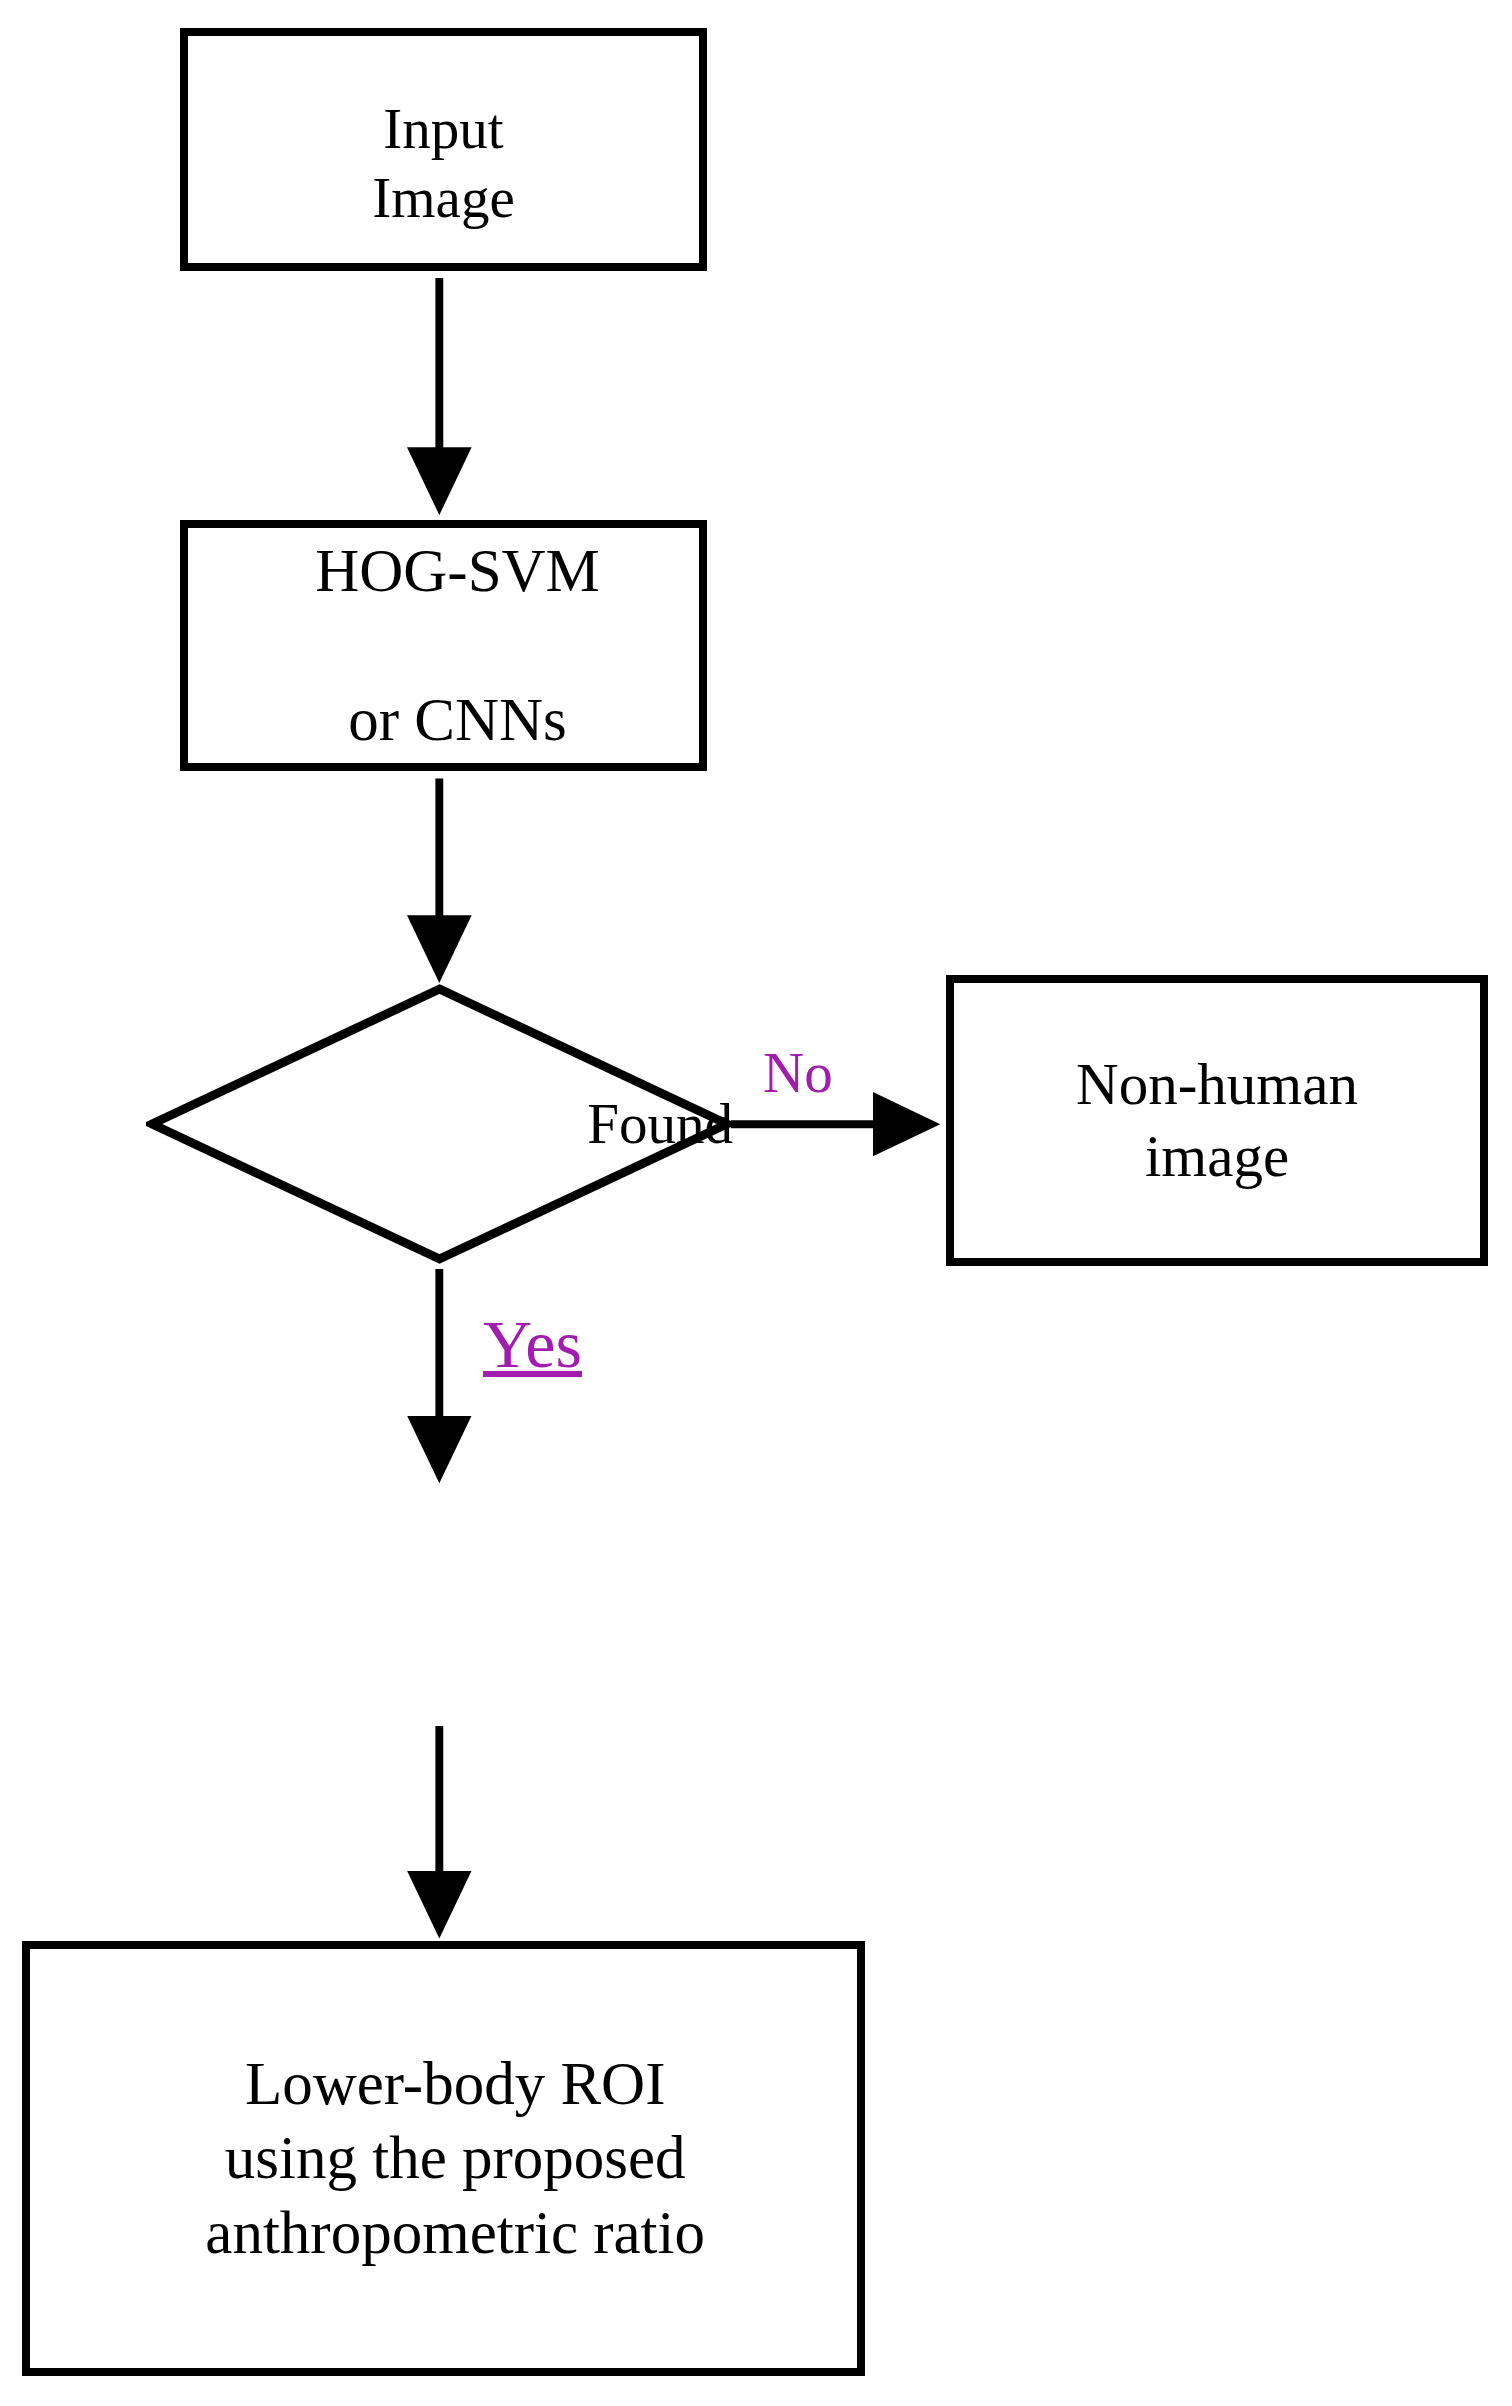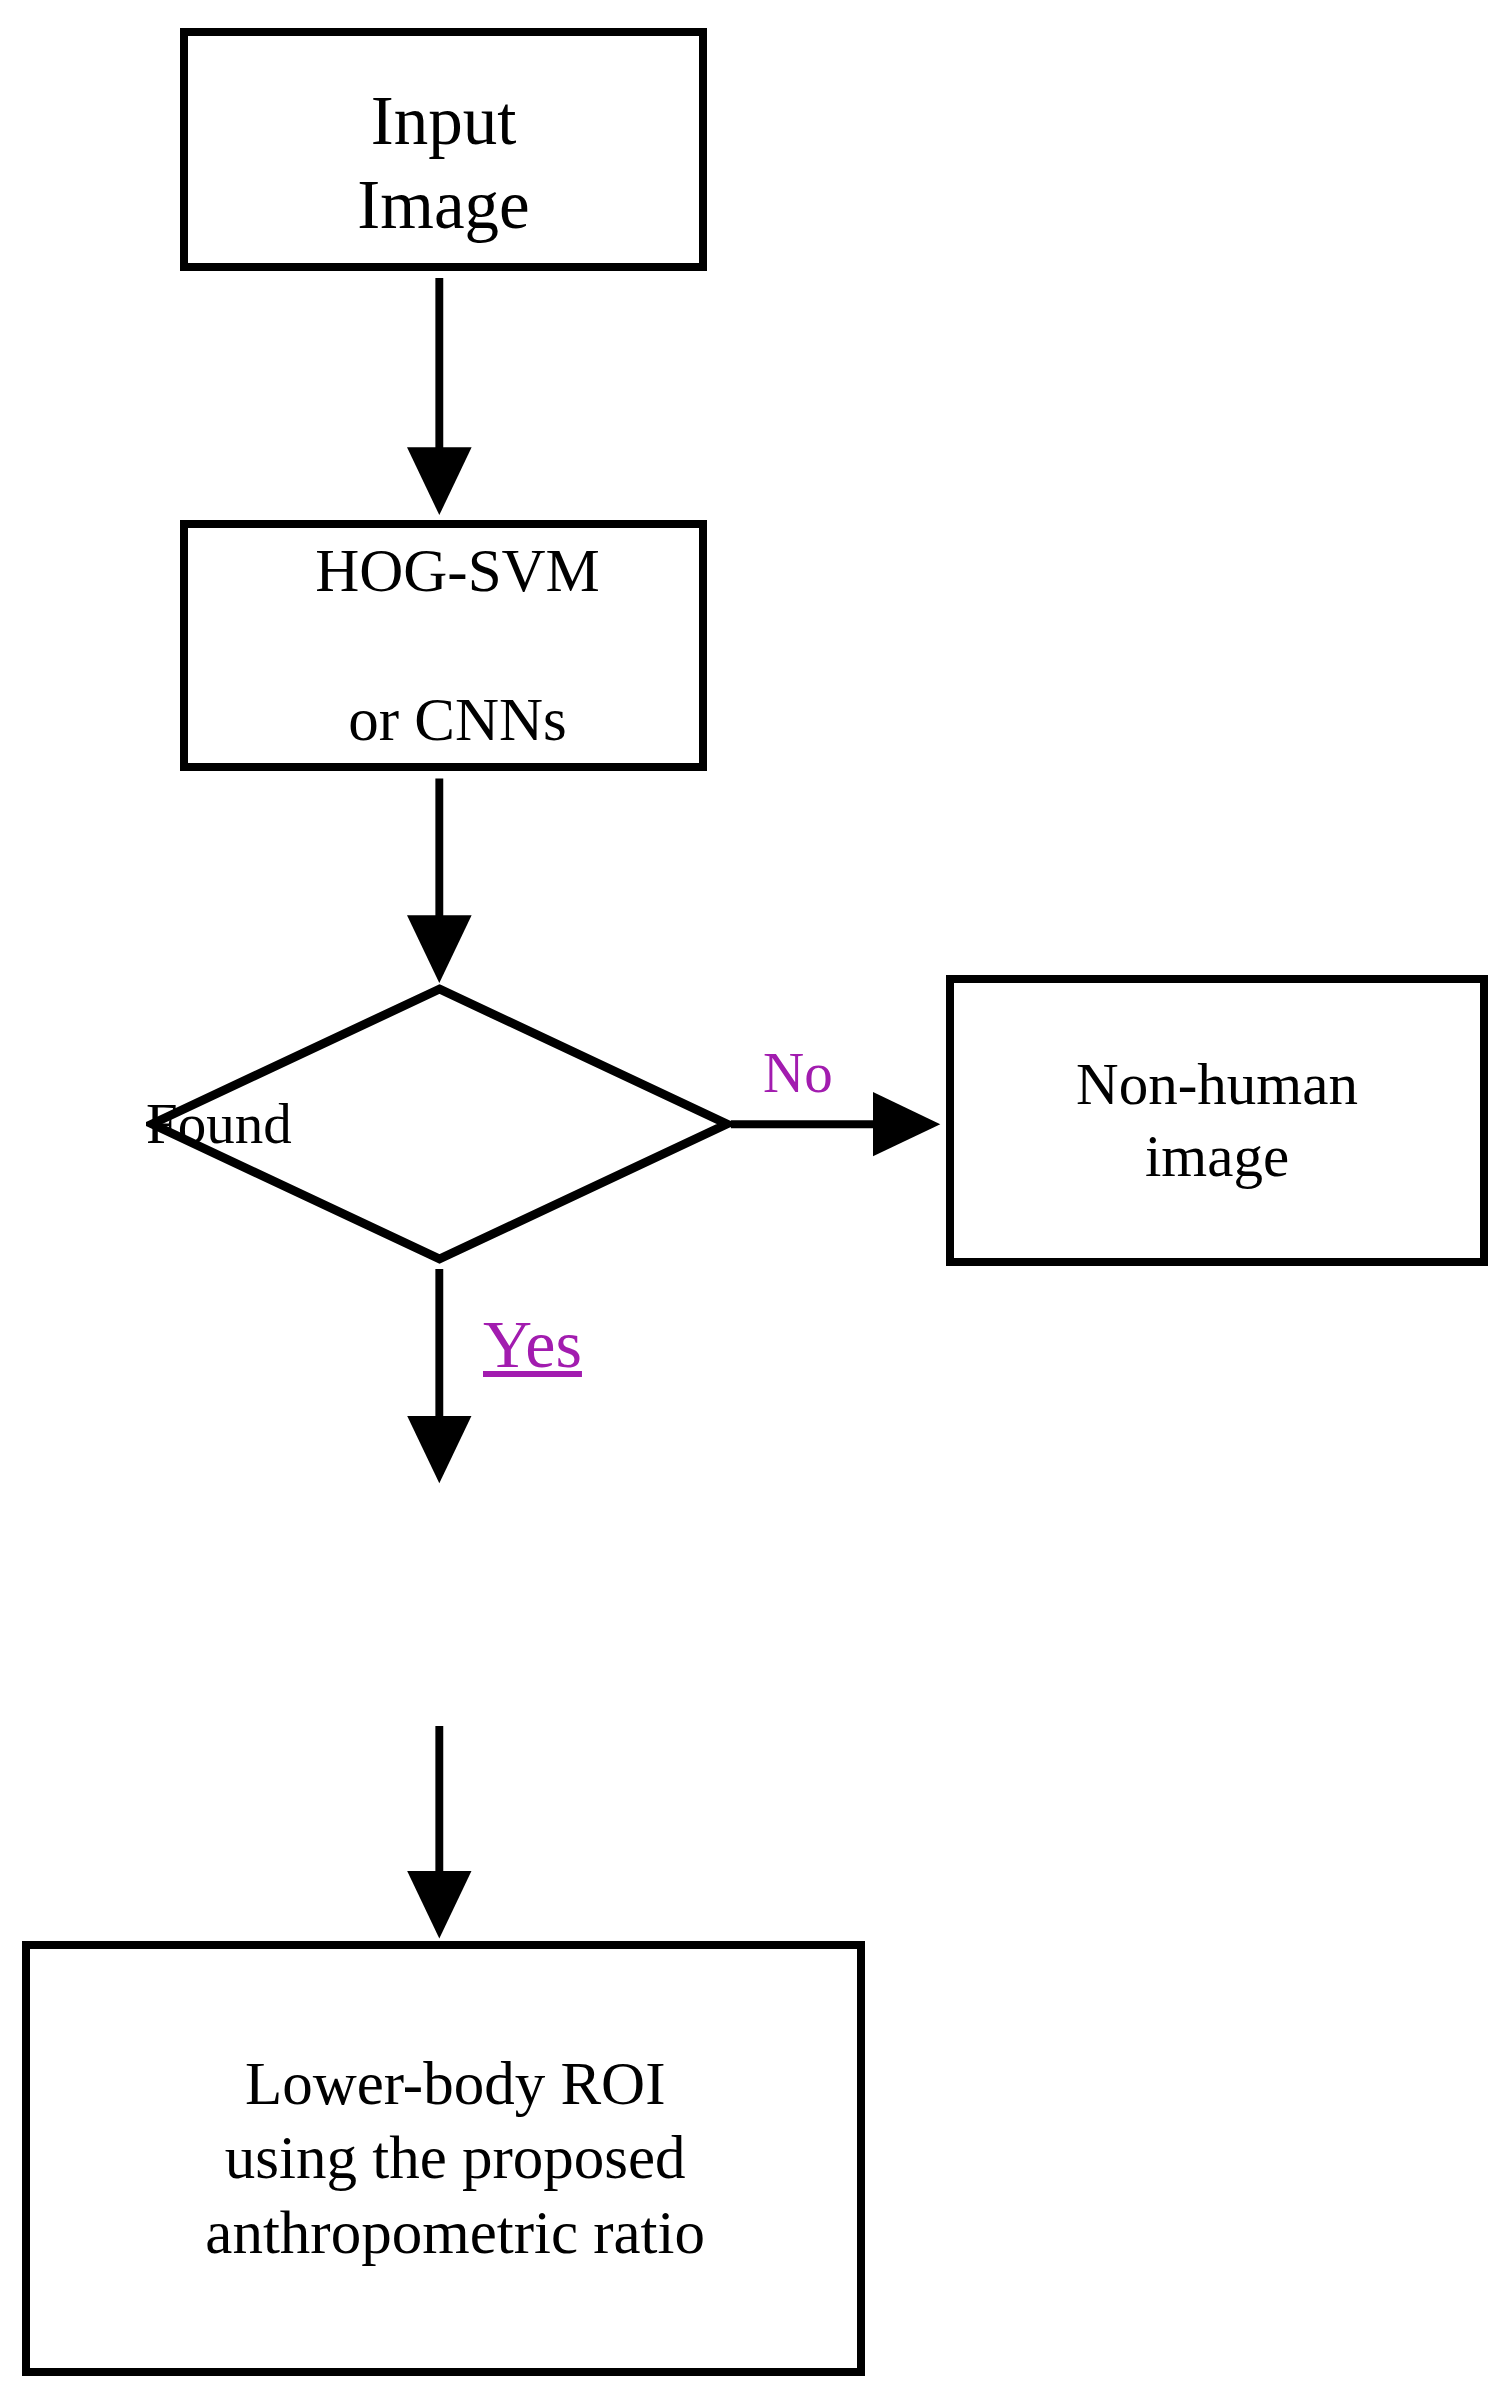--- a/index.html
+++ b/index.html
@@ -38,21 +38,21 @@
     display: block;
   }
   .diamond-label {
     position: absolute;
     left: 0;
     top: 0;
     width: 100%;
     height: 100%;
     display: flex;
     align-items: center;
-    justify-content: flex-start;
+    justify-content: flex-end;
     text-align: center;
     pointer-events: none;
   }
   .edge-layer {
     position: absolute;
     left: 0;
     top: 0;
     width: 1512px;
     height: 2407px;
     pointer-events: none;
@@ -64,21 +64,21 @@
   }
 
   
   #box-input        { left: 180px; top: 27.6px;   width: 527px; height: 243px; }
   #box-detector     { left: 180px; top: 520px;  width: 527px; height: 251px; }
   #diamond-found    { left: 146px; top: 983px;  width: 587px; height: 282px; }
   #box-nonhuman     { left: 946px; top: 975px;  width: 542px; height: 291px; }
   #box-fullbody     { left: 29.6px;  top: 1485px; width: 837px; height: 233px; }
   #box-lowerbody    { left: 21.7px;  top: 1941px; width: 843px; height: 435px; padding-left: 24px; }
 
-  #box-input .node-label     { font-size: 69px; margin-top: 28px; }
+  #box-input .node-label     { font-size: 57px; margin-top: 28px; }
   #box-detector .node-label  { font-size: 61px; margin-left: 28px; }
   #box-nonhuman .node-label  { font-size: 59px; }
   #box-fullbody .node-label  { font-size: 61px; }
   #box-lowerbody .node-label { font-size: 61px; }
   #diamond-found .node-label { font-size: 57px; }
 
   #label-no  { left: 763px; top: 1044px; font-size: 57px; }
   #label-yes { left: 483px; top: 1310px; font-size: 68px; text-decoration: underline; }
 </style>
 </head>

